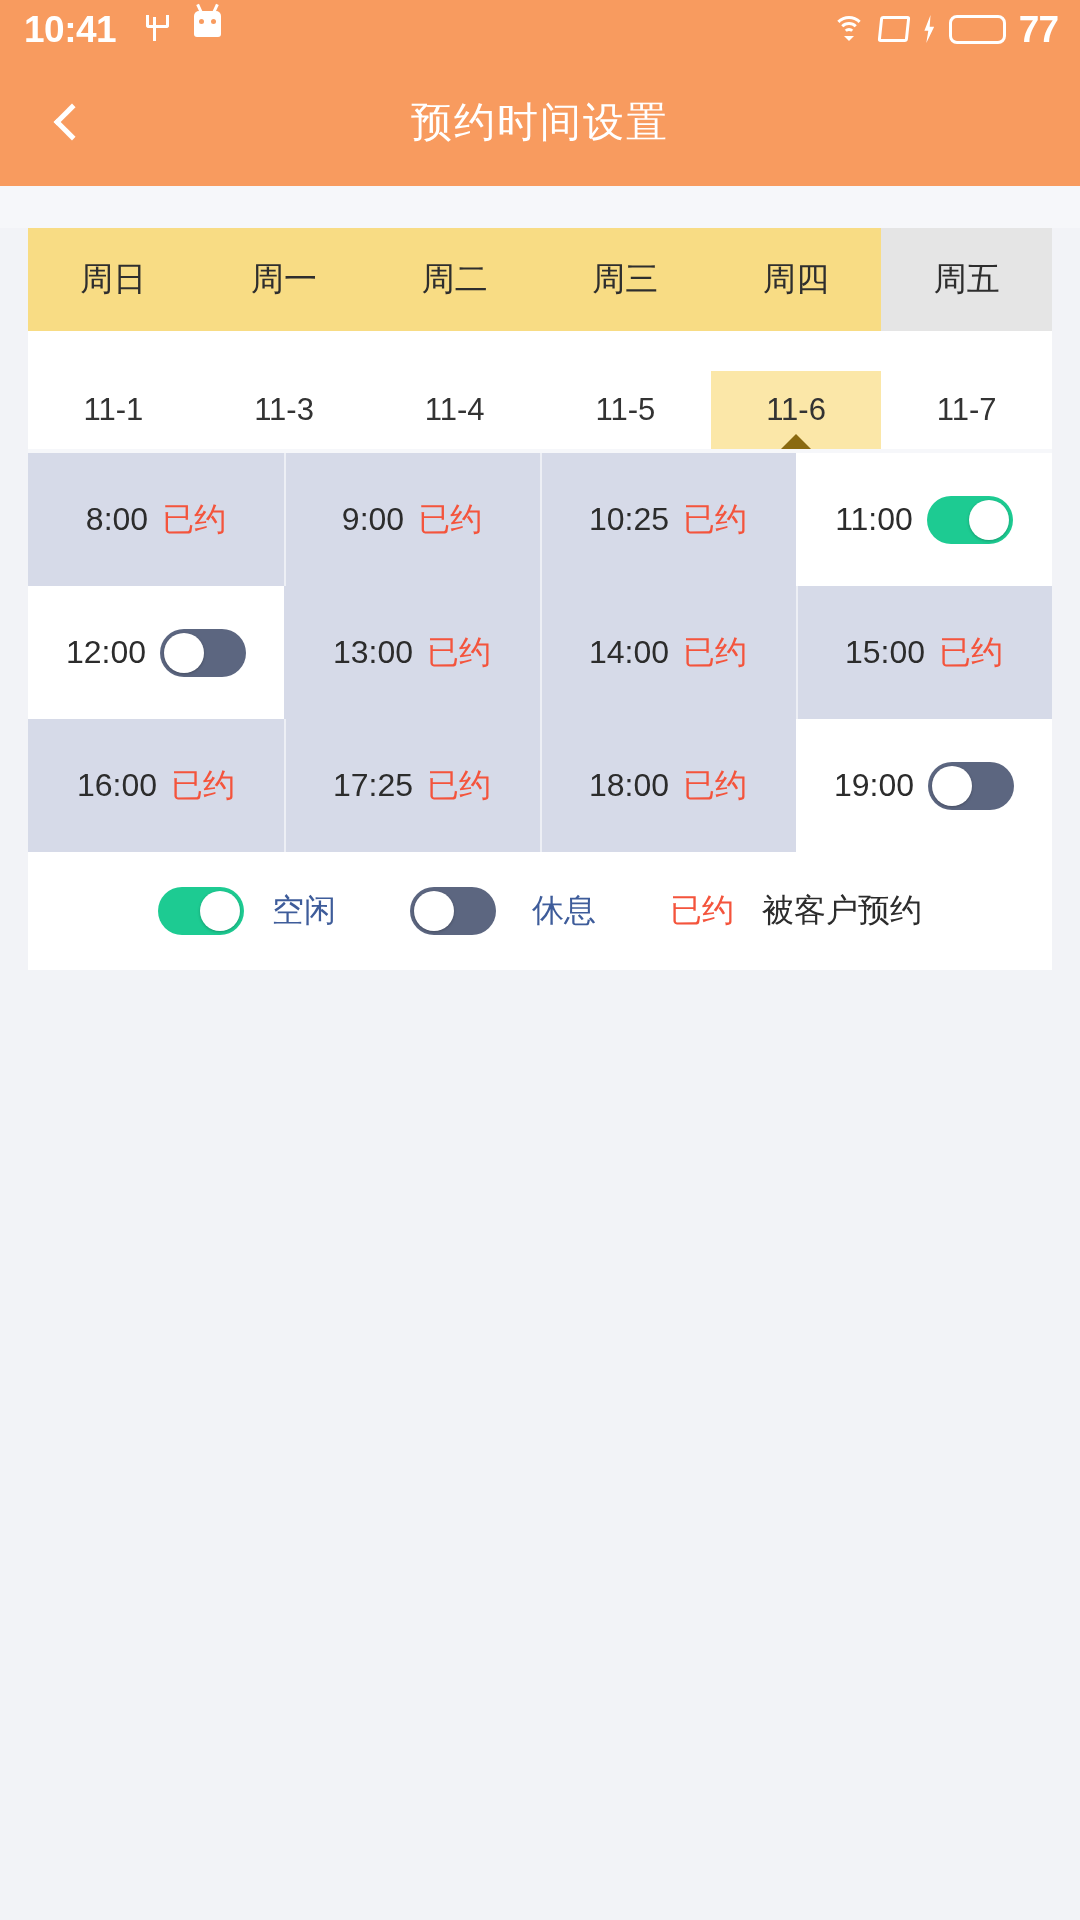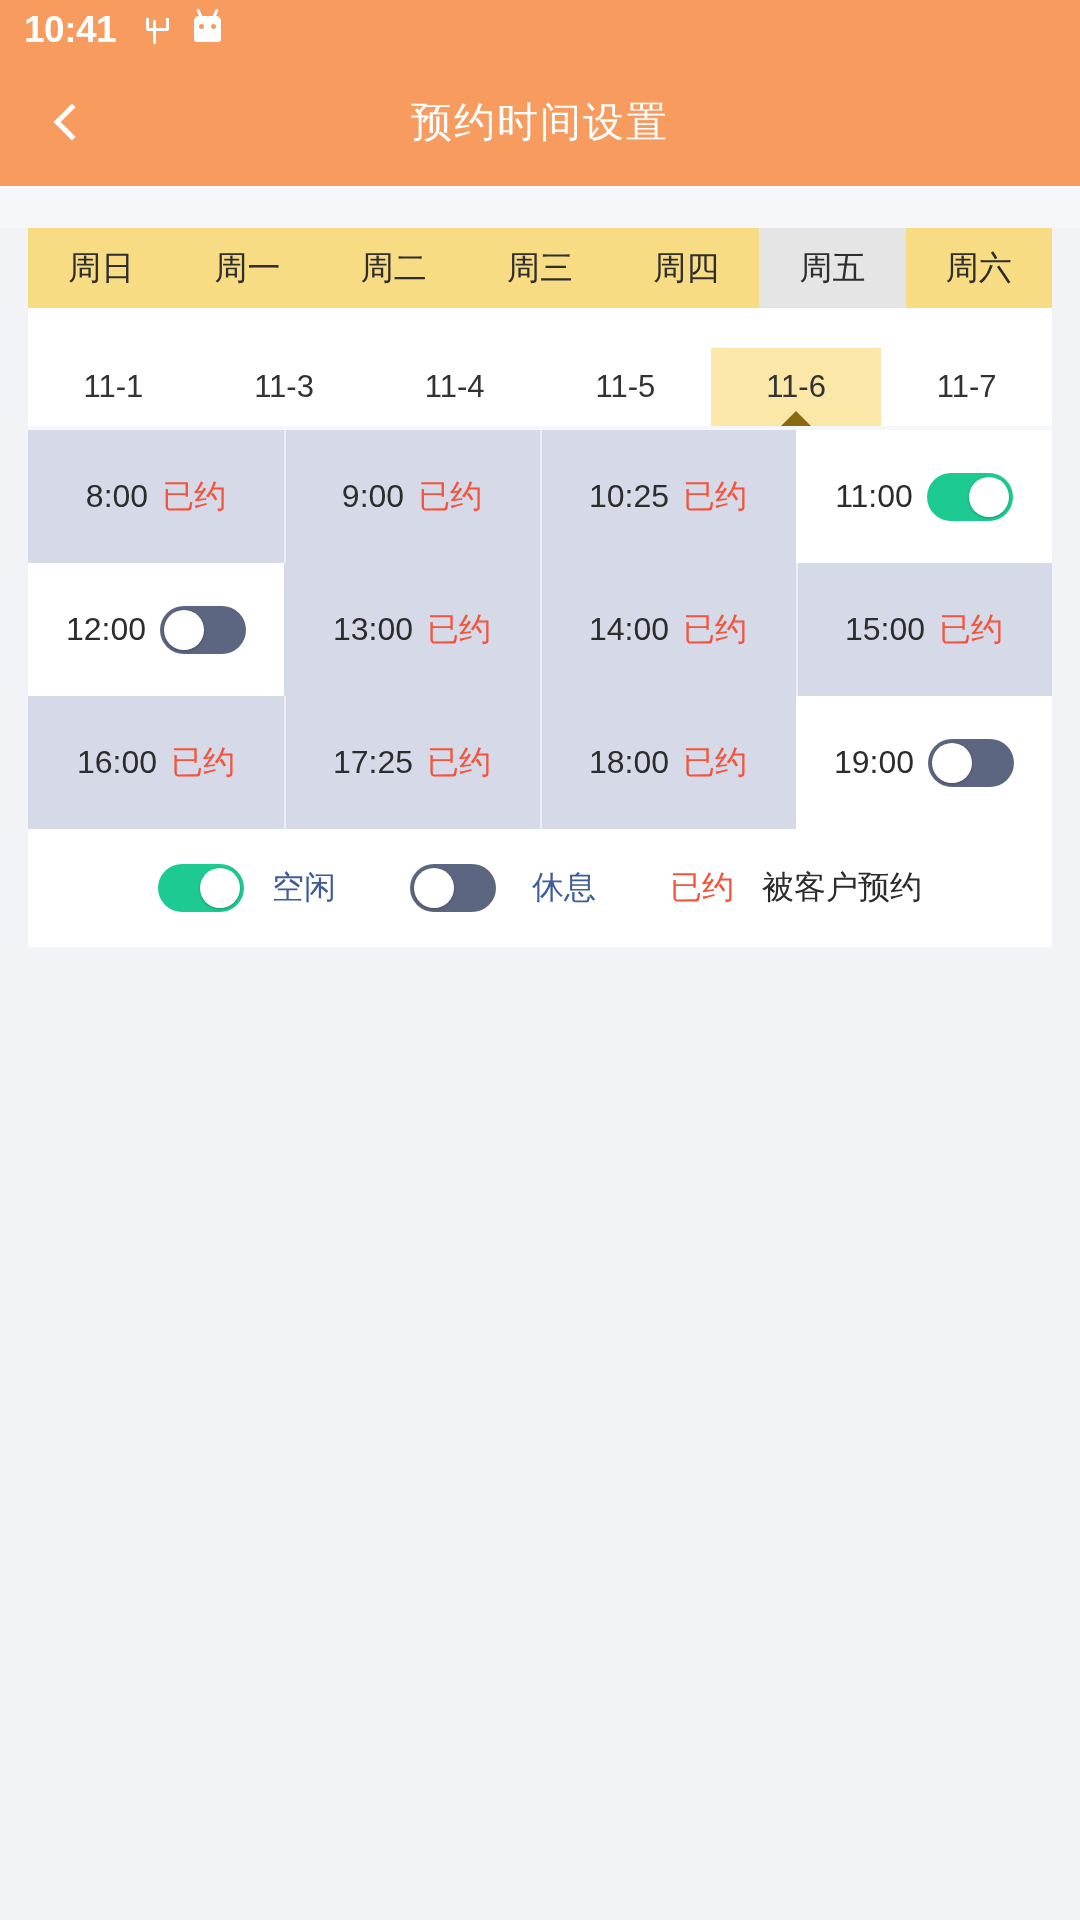--- a/index.html
+++ b/index.html
@@ -9,21 +9,21 @@
     background:#F2F3F7;
     overflow:hidden;
   }
 
   
   .statusbar{
     height:58px; background:#F89B5F; color:#fff;
     display:flex; align-items:center; justify-content:space-between;
     padding:0 22px 0 24px;
   }
-  .sb-left{ display:flex; align-items:center; gap:29px; }
+  .sb-left{ display:flex; gap:29px; }
   .sb-time{ font-size:37px; font-weight:600; letter-spacing:-.5px; line-height:1; }
   .sb-right{ display:flex; align-items:center; gap:13px; }
   .icon-usb{ width:20px; height:30px; position:relative; }
   .icon-usb::before{
     content:""; position:absolute; left:8px; top:6px; width:3px; height:24px; background:#fff;
   }
   .icon-usb::after{
     content:""; position:absolute; left:1px; top:4px; width:17px; height:10px;
     border:3px solid #fff; border-top:none; border-radius:0 0 3px 3px;
   }
@@ -78,21 +78,21 @@
   .chevron{
     width:26px; height:26px; border-left:5px solid #fff; border-bottom:5px solid #fff;
     transform:rotate(45deg); margin-left:8px;
   }
   .appbar-title{ color:#fff; font-size:41px; letter-spacing:2px; }
 
   
   .gap{ height:42px; background:#F6F7FA; }
   .card{ background:#fff; margin:0 28px; padding-bottom:0; }
 
-  .weekrow{ display:flex; background:#F8DC84; height:80px; }
+  .weekrow{ display:flex; background:#F8DC84; height:103px; }
   .weekcell{
     flex:1; display:flex; align-items:center; justify-content:center;
     font-size:33px; color:#2E2E2E;
   }
   .weekcell.sel{ background:#e5e5e5; }
 
   .daterow{ display:flex; height:78px; background:#fff; position:relative;margin-top:40px; }
   .datecell{
     flex:1; display:flex; align-items:center; justify-content:center;
     font-size:31px; color:#333; position:relative;
@@ -145,40 +145,51 @@
 <body>
 
 <div class="statusbar">
   <div class="sb-left">
     <span class="sb-time">10:41</span>
     <span class="icon-usb"></span>
     <span class="icon-robot">
         <i></i>
       </span>
   </div>
+  <div class="sb-right">
+    <span class="icon-wifi">
+      <span class="w1"></span>
+        <span class="w2"></span>
+        <span class="w3"></span>
+        <span class="w4"></span>
+    </span>
+    <span class="icon-sim"></span>
+    <span class="bolt-shape"></span>
+    <span class="icon-battery"><span class="fill"></span></span>
+    <span class="sb-batt-num">77</span>
+  </div>
 </div>
 
 <div class="appbar">
   <div class="back-btn">
     <span class="chevron"></span>
   </div>
   <div class="appbar-title">预约时间设置</div>
 </div>
 
 <div class="gap"></div>
 
 <div class="card">
   <div class="weekrow" id="weekrow">
       <div class="weekcell">周日</div>
       <div class="weekcell">周一</div>
       <div class="weekcell">周二</div>
       <div class="weekcell">周三</div>
       <div class="weekcell">周四</div>
       <div class="weekcell sel">周五</div>
-      <div class="weekcell">周六</div>
     </div>
   <div class="daterow" id="daterow">
       <div class="datecell">11-1</div>
       <div class="datecell">11-3</div>
       <div class="datecell">11-4</div>
       <div class="datecell">11-5</div>
       <div class="datecell sel">11-6</div>
       <div class="datecell">11-7</div>
     </div>
   <div class="sep"></div>

